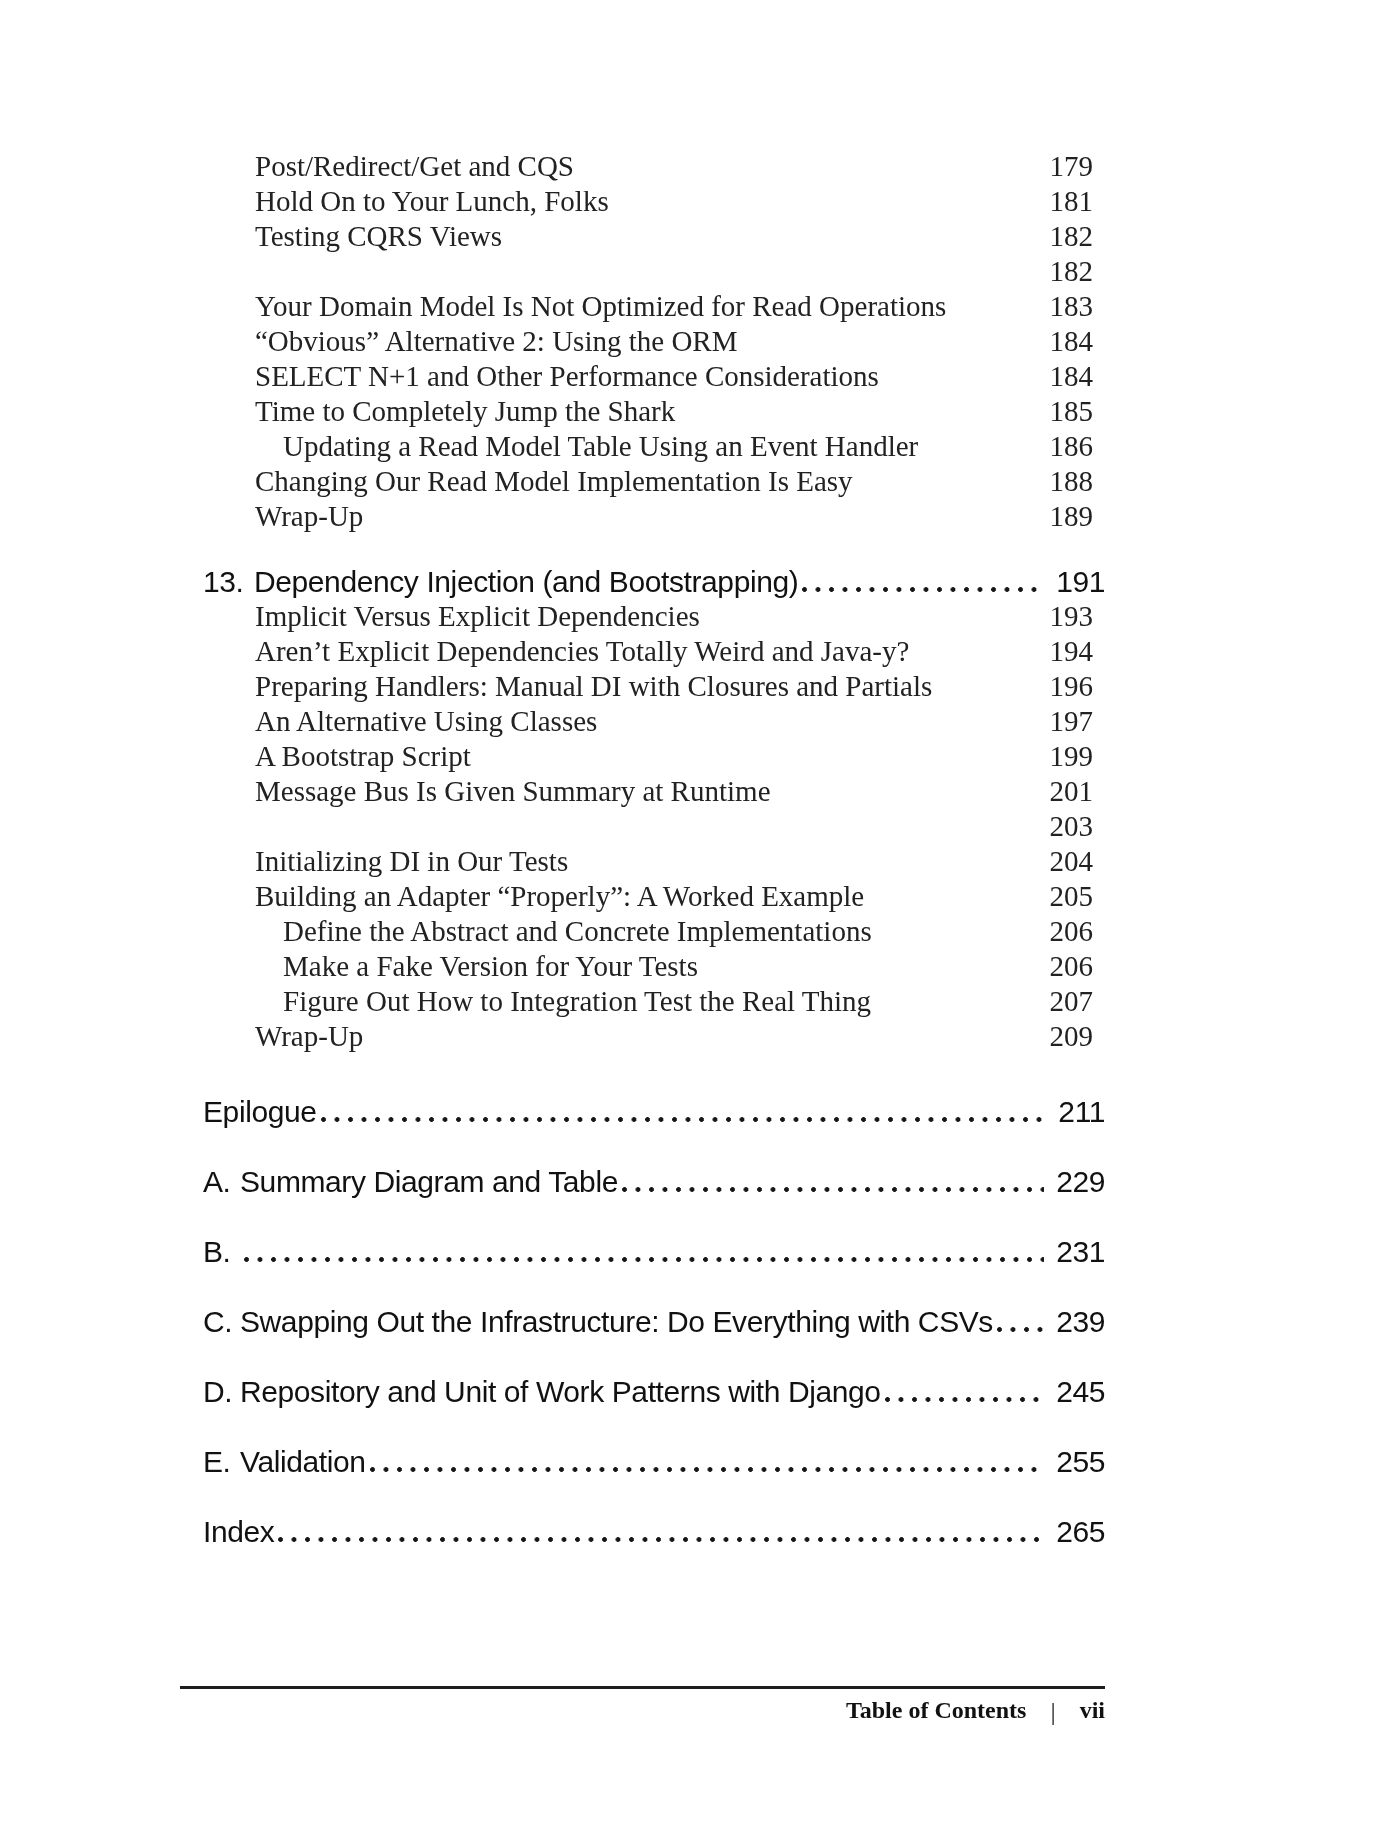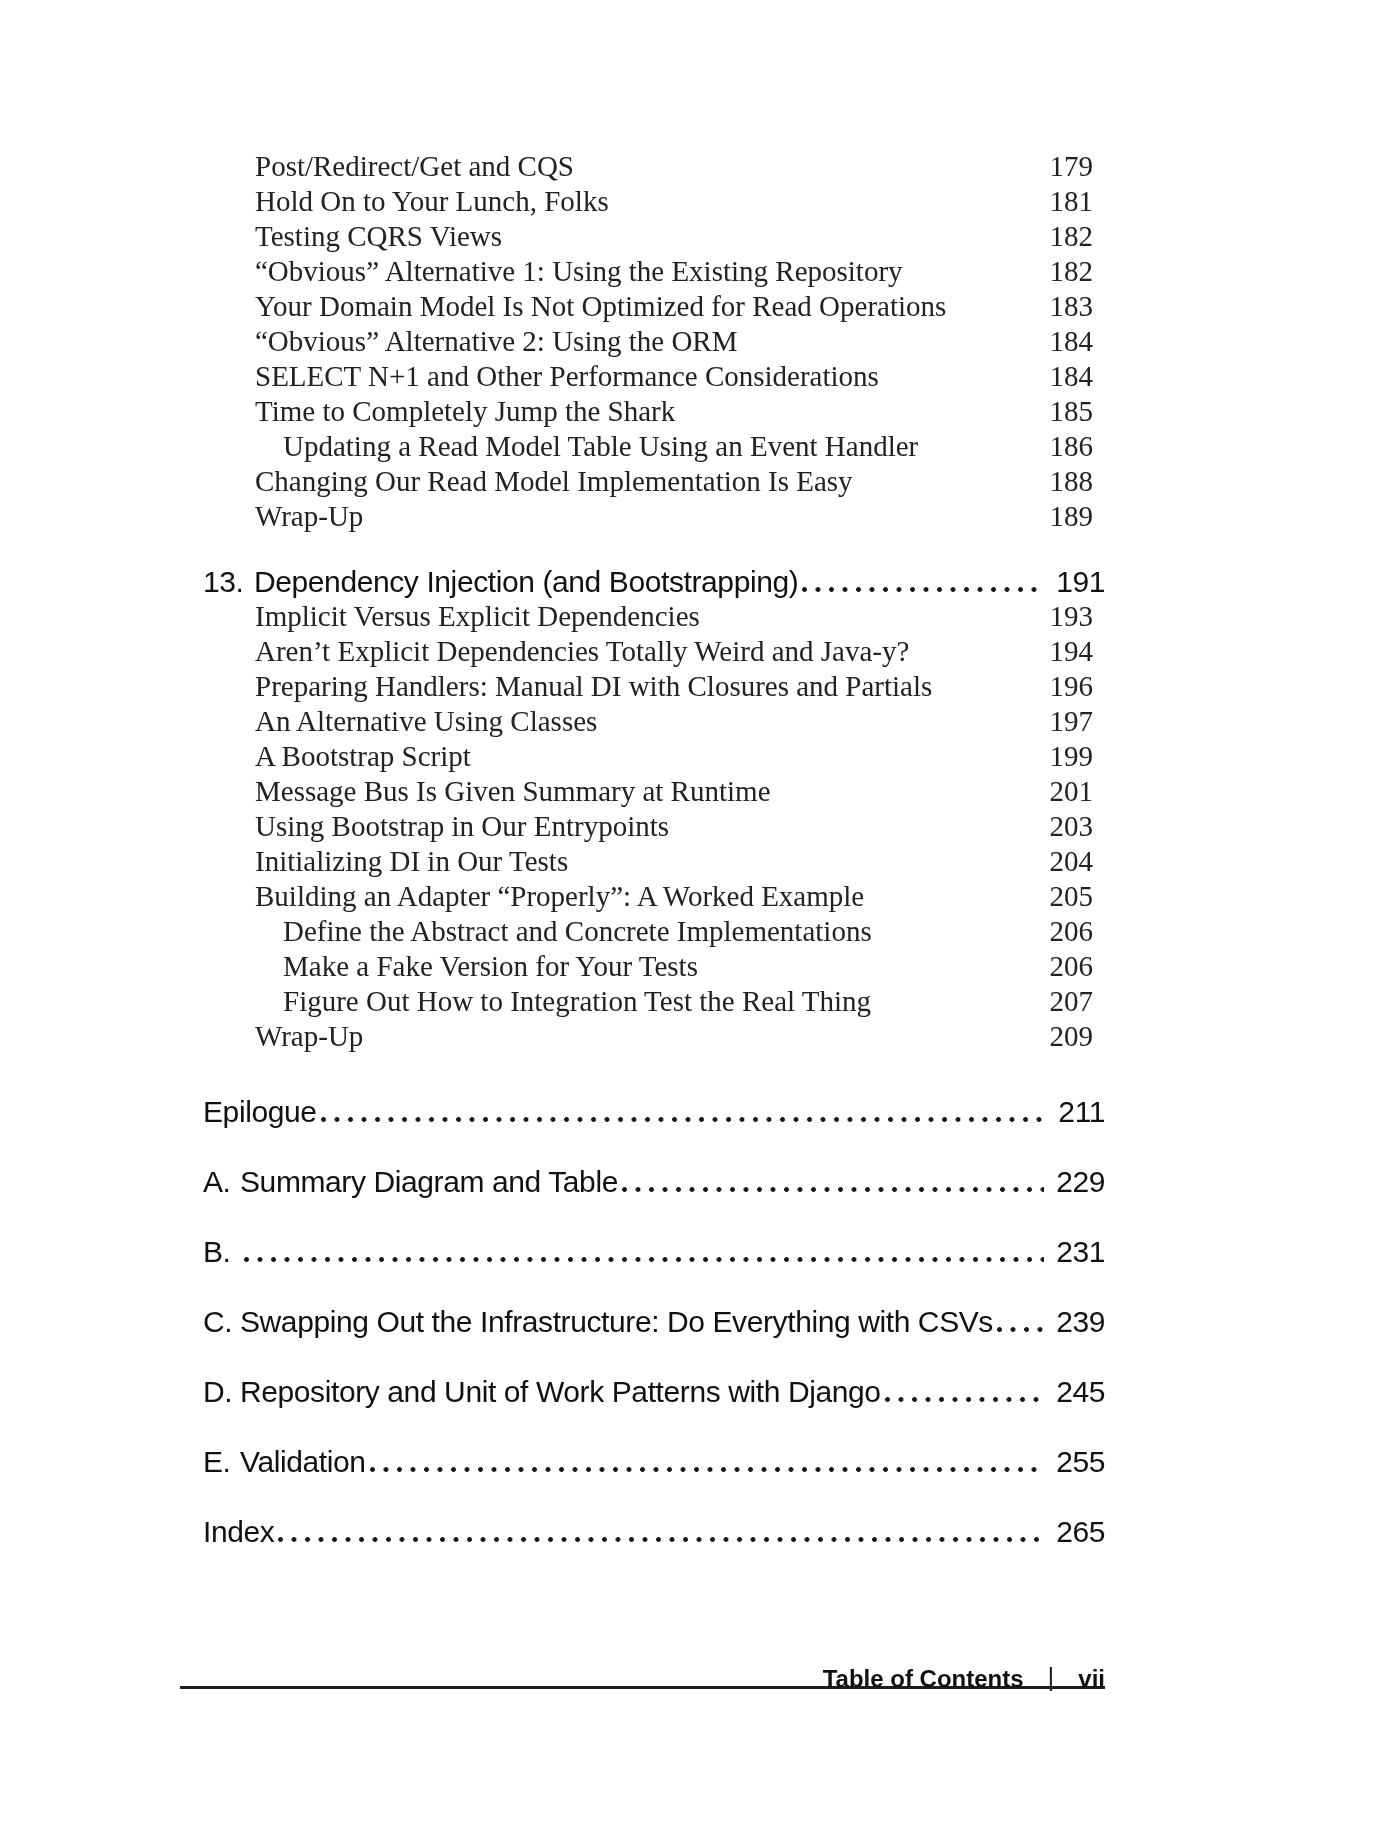--- a/index.html
+++ b/index.html
@@ -21,22 +21,22 @@
   .bold-row .leader{
     flex:1;height:5px;align-self:flex-end;margin:0 12px 7px 4px;
     background-image:radial-gradient(circle at 2.5px 2.5px,#161616 2.1px,rgba(0,0,0,0) 2.6px);
     background-size:13.5px 5px;background-repeat:repeat-x;background-position:left bottom;
     min-width:20px;
   }
   .bold-row .num{flex:none;text-align:right;min-width:46px;}
   
   .footer-rule{position:absolute;left:180px;right:195px;top:1686px;height:3px;background:#1d1d1d;}
   .footer{
-    position:absolute;right:195px;top:1662px;display:flex;align-items:flex-end;
-    font-family:Liberation Sans, sans-serif;font-weight:bold;font-size:24px;color:#111;
+    position:absolute;right:195px;top:1697px;display:flex;align-items:flex-start;
+    font-family:Liberation Serif, serif;font-weight:bold;font-size:24px;color:#111;
   }
   .footer .divider{font-weight:normal;font-size:26px;margin:0 24px;color:#222;}
 </style>
 </head>
 <body>
 
 <div class="page">
 
   <div class="abs" id="block-ch12" style="top:149px">
       <div class="row entry">
@@ -48,21 +48,20 @@
         <span class="title">Hold On to Your Lunch, Folks</span>
         <span class="fill"></span>
         <span class="num">181</span>
       </div>
       <div class="row entry">
         <span class="title">Testing CQRS Views</span>
         <span class="fill"></span>
         <span class="num">182</span>
       </div>
       <div class="row entry">
-        <span class="title">“Obvious” Alternative 1: Using the Existing Repository</span>
         <span class="fill"></span>
         <span class="num">182</span>
       </div>
       <div class="row entry">
         <span class="title">Your Domain Model Is Not Optimized for Read Operations</span>
         <span class="fill"></span>
         <span class="num">183</span>
       </div>
       <div class="row entry">
         <span class="title">“Obvious” Alternative 2: Using the ORM</span>
@@ -127,21 +126,20 @@
         <span class="title">A Bootstrap Script</span>
         <span class="fill"></span>
         <span class="num">199</span>
       </div>
       <div class="row entry">
         <span class="title">Message Bus Is Given Summary at Runtime</span>
         <span class="fill"></span>
         <span class="num">201</span>
       </div>
       <div class="row entry">
-        <span class="title">Using Bootstrap in Our Entrypoints</span>
         <span class="fill"></span>
         <span class="num">203</span>
       </div>
       <div class="row entry">
         <span class="title">Initializing DI in Our Tests</span>
         <span class="fill"></span>
         <span class="num">204</span>
       </div>
       <div class="row entry">
         <span class="title">Building an Adapter “Properly”: A Worked Example</span>

